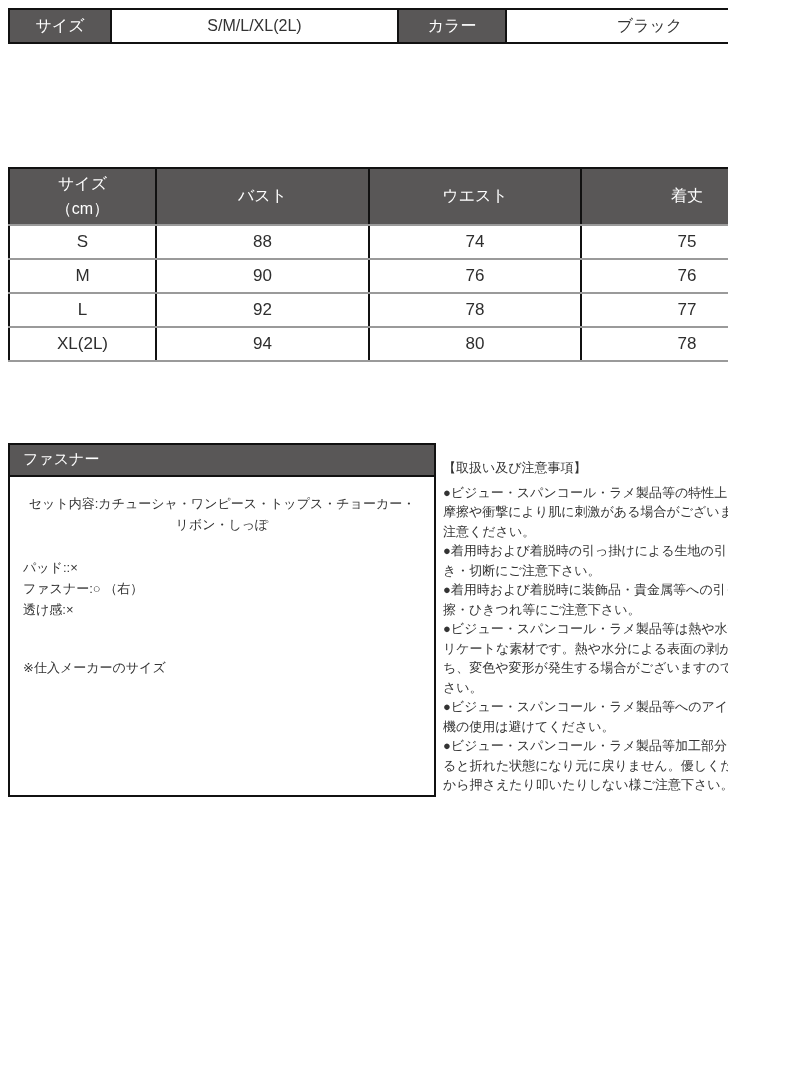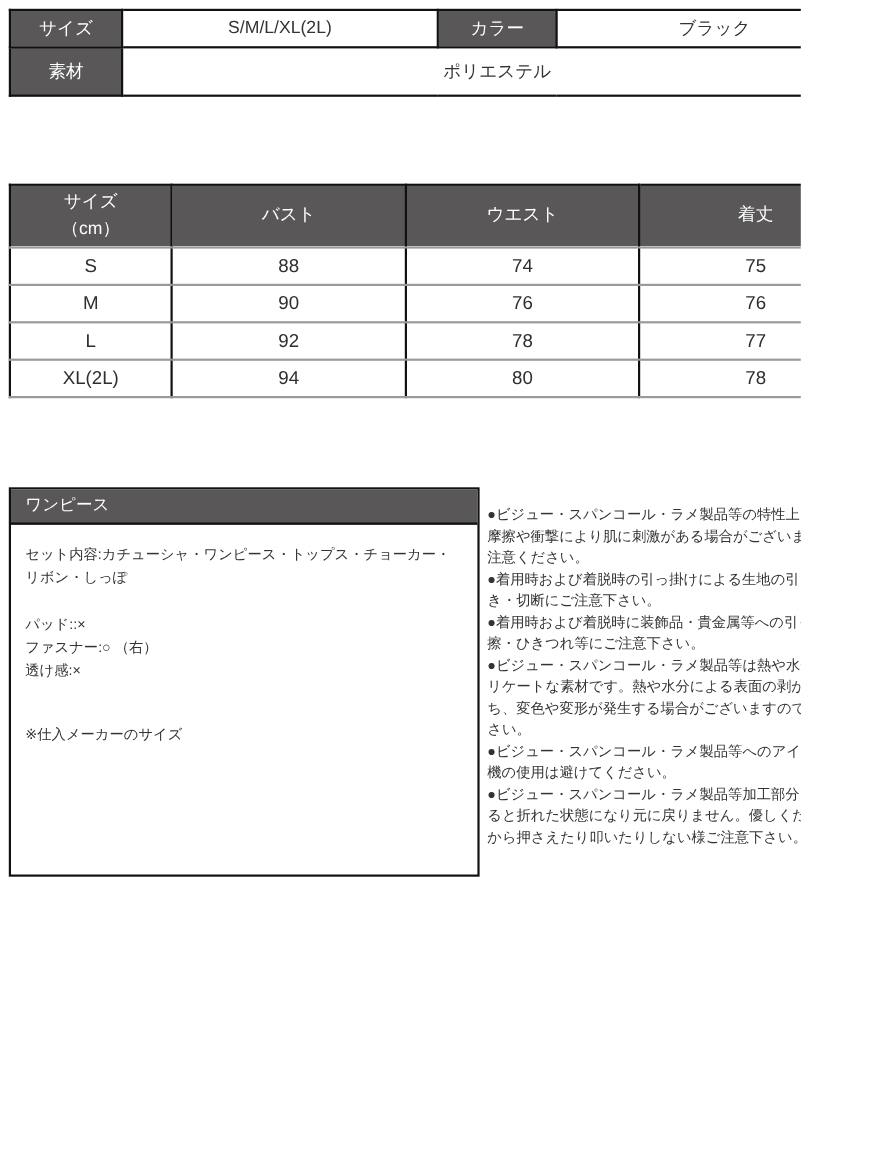--- a/index.html
+++ b/index.html
@@ -36,21 +36,21 @@
   .specbox {
     position: absolute; left: 8px; top: 443px; width: 428px; height: 354px;
     border: 2px solid #111; background: #fff;
   }
   .specbox-title {
     background: #595757; color: #fff; font-size: 15px;
     padding: 5px 13px 6px 13px; border-bottom: 2px solid #111;
   }
   .specbox-body { padding: 16px 13px; font-size: 13px; line-height: 21px; color: #333; }
   .specbox-body p { margin: 0; }
-  .specbox-body p.gap-after { margin-bottom: 22px; }
+  .specbox-body p.gap-after { margin-bottom: 22px; text-align: center; }
   .specbox-body p.gap-before { margin-top: 37px; }
 
   
   .handling {
     position: absolute; left: 443px; top: 458px; width: 353px;
     font-size: 13px; line-height: 19.5px; color: #333;
   }
   .handling p { margin: 0; }
   .handling .h-title { margin-bottom: 5px; }
 </style>
@@ -65,24 +65,20 @@
         <col style="width:287px">
         <col style="width:108px">
         <col style="width:287px">
     </colgroup>
     <tbody>
         <tr class="r1">
       <th>サイズ</th>
       <td>S/M/L/XL(2L)</td>
       <th>カラー</th>
       <td>ブラック</td>
-    </tr>
-    <tr class="r2">
-      <th>素材</th>
-      <td colspan="3">ポリエステル</td>
     </tr>
   </tbody>
     </table>
 
   <table class="chart">
     <colgroup>
       <col style="width:147px">
         <col style="width:213px">
         <col style="width:212px">
         <col style="width:212px">
@@ -115,31 +111,32 @@
     <tr>
       <td>XL(2L)</td>
       <td>94</td>
       <td>80</td>
       <td>78</td>
     </tr>
   </tbody>
     </table>
 
   <div class="specbox">
-    <div class="specbox-title">ワンピース</div>
+    <div class="specbox-title">ファスナー</div>
     <div class="specbox-body">
       <p class="gap-after">セット内容:カチューシャ・ワンピース・トップス・チョーカー・リボン・しっぽ</p>
       <p>パッド::×</p>
       <p>ファスナー:○ （右）</p>
       <p>透け感:×</p>
       <p class="gap-before">※仕入メーカーのサイズ</p>
     </div>
   </div>
 
   <div class="handling">
+    <p class="h-title">【取扱い及び注意事項】</p>
     <p>●ビジュー・スパンコール・ラメ製品等の特性上、着用時の摩擦や衝撃により肌に刺激がある場合がございますのでご注意ください。</p>
     <p>●着用時および着脱時の引っ掛けによる生地の引き・穴あき・切断にご注意下さい。</p>
     <p>●着用時および着脱時に装飾品・貴金属等への引っ掛け・摩擦・ひきつれ等にご注意下さい。</p>
     <p>●ビジュー・スパンコール・ラメ製品等は熱や水分に弱いデリケートな素材です。熱や水分による表面の剥がれや色落ち、変色や変形が発生する場合がございますのでご注意下さい。</p>
     <p>●ビジュー・スパンコール・ラメ製品等へのアイロンや乾燥機の使用は避けてください。</p>
     <p>●ビジュー・スパンコール・ラメ製品等加工部分を強く曲げると折れた状態になり元に戻りません。優しくたたみ、上から押さえたり叩いたりしない様ご注意下さい。</p>
   </div>
 
 </div>
 

